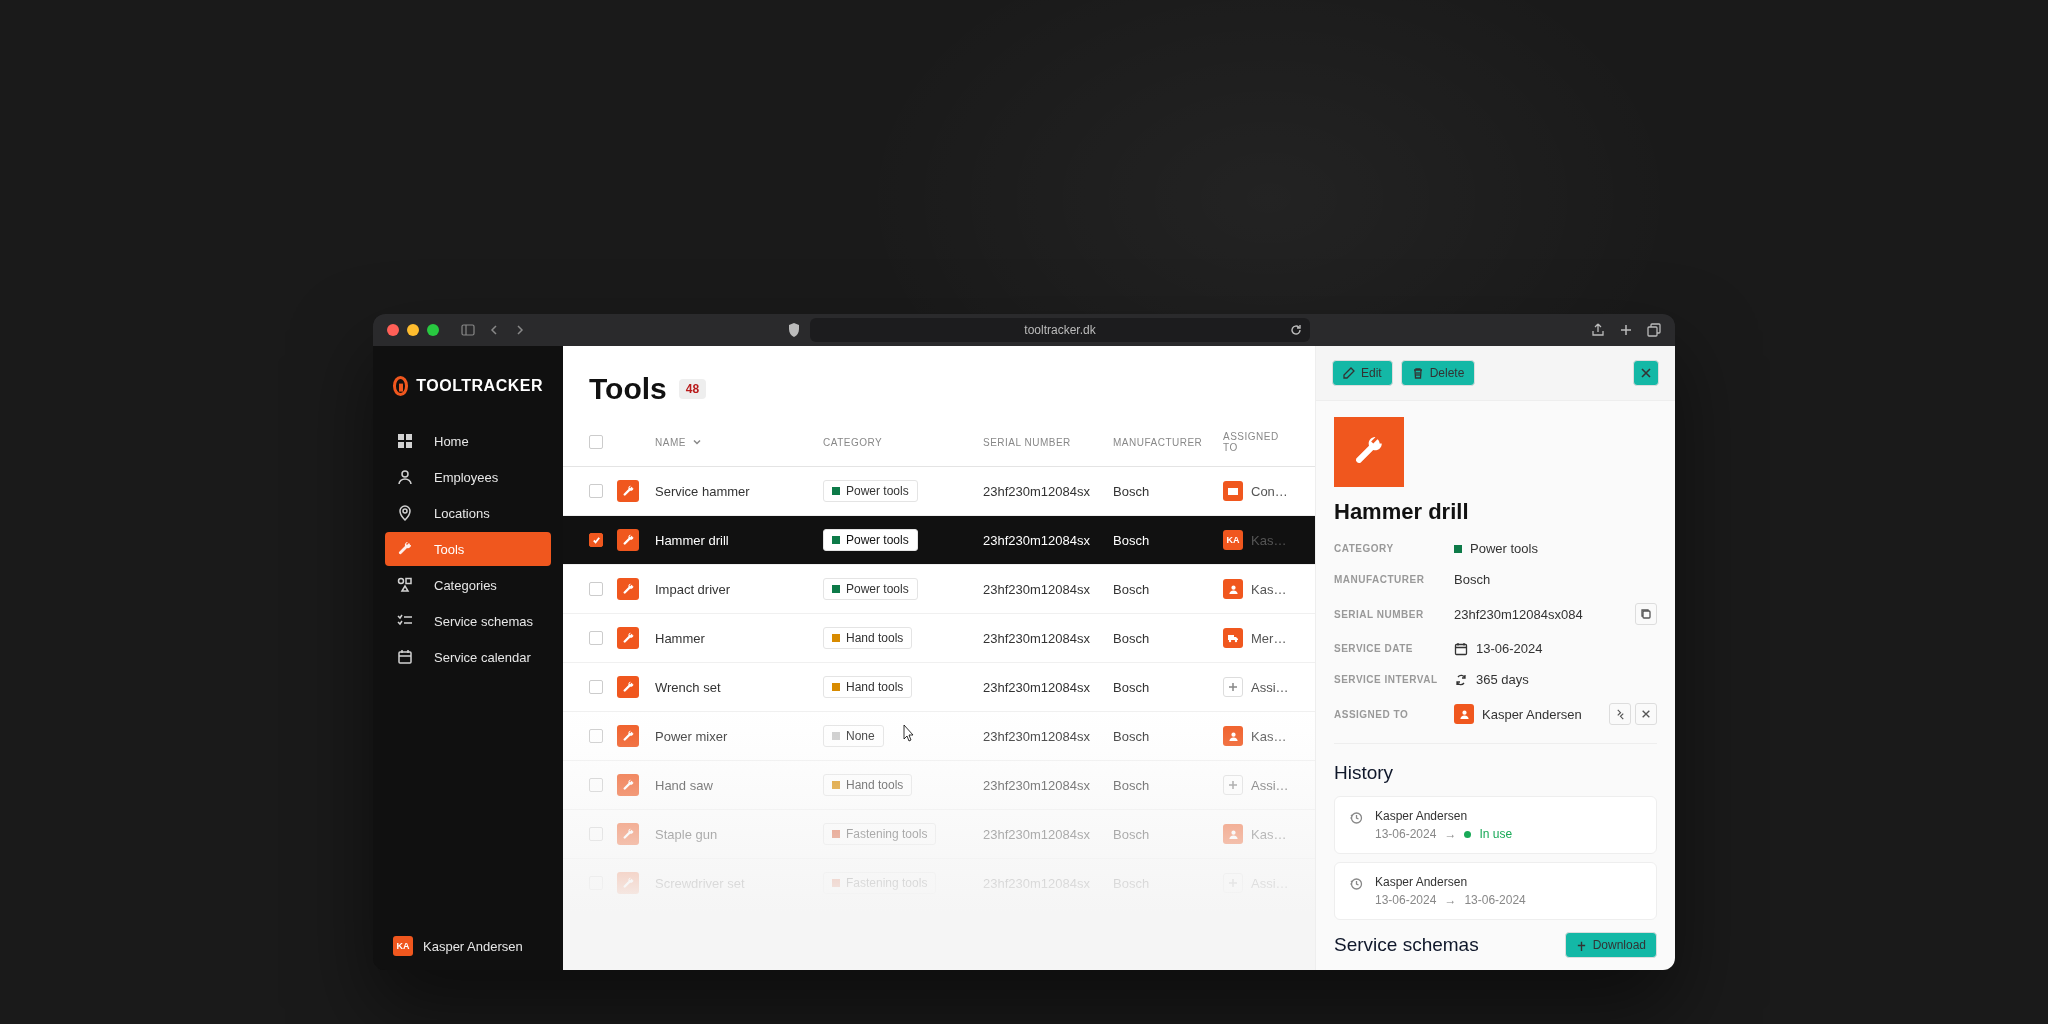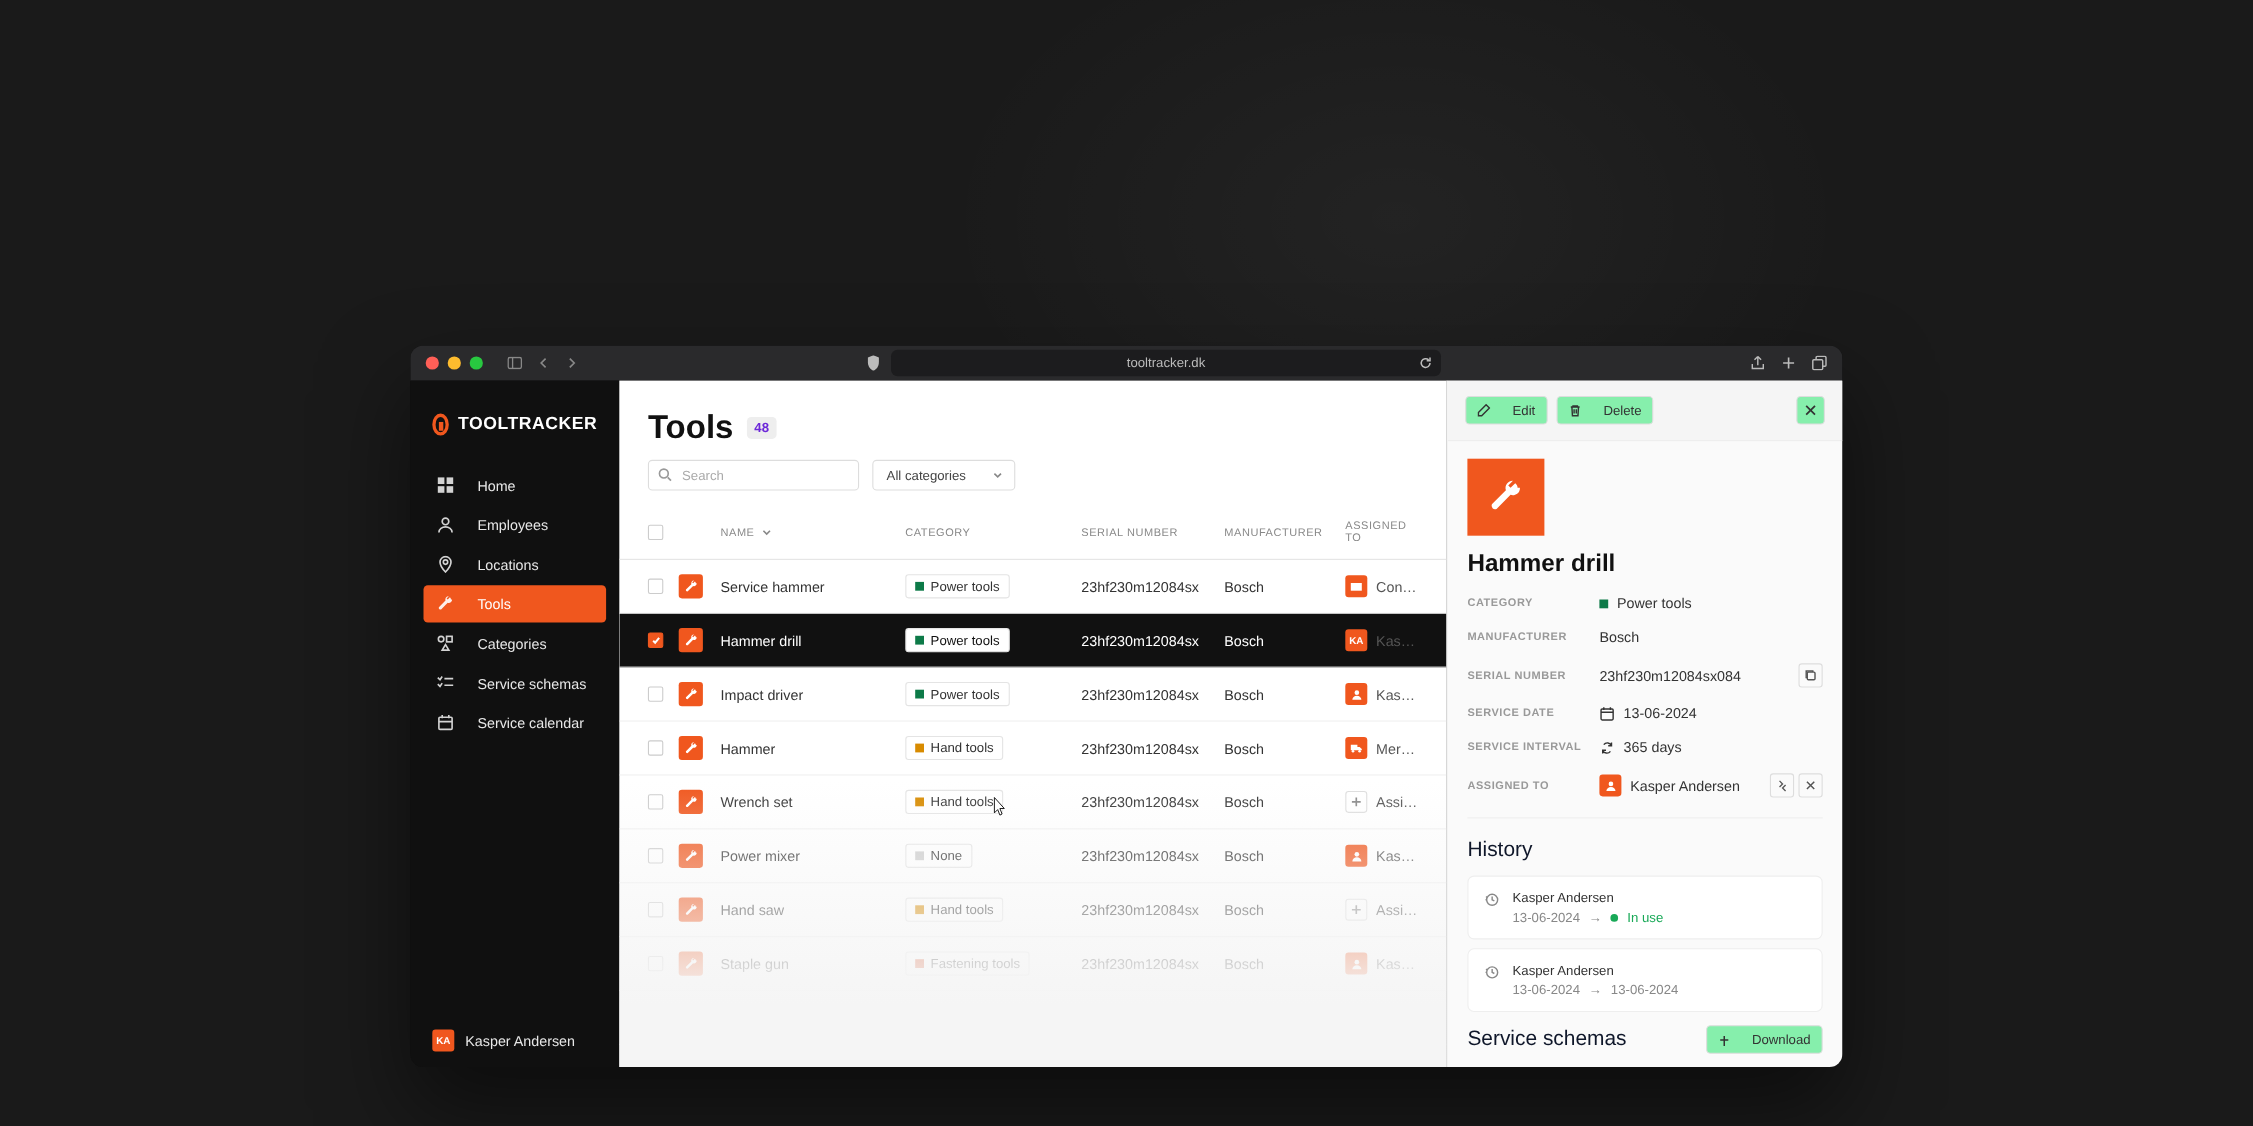--- a/index.html
+++ b/index.html
@@ -23,21 +23,21 @@
 .logo-icon::after{content:"";position:absolute;width:4px;height:8px;background:#f0571e;left:50%;top:50%;transform:translate(-50%,-30%)}
 .nav{display:flex;flex-direction:column;gap:2px;padding:8px 12px}
 .nav-item{display:flex;align-items:center;gap:21px;padding:9px 12px;color:#e7e7e7;font-size:13px;border-radius:4px;cursor:pointer}
 .nav-item.active{background:#f0571e;color:#fff}
 .nav-icon{width:16px;height:16px;opacity:.9}
 .user-chip{margin-top:auto;padding:14px 20px;display:flex;align-items:center;gap:10px;color:#e7e7e7;font-size:13px}
 .avatar{width:20px;height:20px;background:#f0571e;color:#fff;font-size:9px;font-weight:700;display:flex;align-items:center;justify-content:center;border-radius:3px}
 .main{flex:1;background:#fff;display:flex;flex-direction:column;min-width:0}
 .header{padding:26px 26px 12px}
 .title{font-size:30px;font-weight:700;color:#111;display:flex;align-items:center;gap:12px}
-.count-badge{background:#eee;color:#6d28d9;font-size:12px;font-weight:600;padding:3px 7px;border-radius:4px}
+.count-badge{background:#eee;color:#b91c1c;font-size:12px;font-weight:600;padding:3px 7px;border-radius:4px}
 .filters{display:flex;gap:12px;padding:0 26px 14px}
 .search-box{position:relative;width:192px}
 .search-box input{width:100%;height:28px;border:1px solid #ddd;border-radius:4px;padding:0 10px 0 30px;font-size:12px;color:#444}
 .search-box input::placeholder{color:#aaa}
 .search-box .icon{position:absolute;left:9px;top:7px;color:#999}
 .dropdown{height:28px;border:1px solid #ddd;border-radius:4px;padding:0 34px 0 12px;font-size:12px;color:#444;display:flex;align-items:center;position:relative;min-width:130px;cursor:pointer}
 .dropdown .chev{position:absolute;right:10px;color:#888}
 .table{flex:1;overflow:hidden;position:relative}
 .thead{display:flex;padding:0 26px;border-bottom:1px solid #e4e4e4;font-size:10px;letter-spacing:.5px;color:#888;font-weight:400}
 .th,.td{padding:13px 0;display:flex;align-items:center}
@@ -59,21 +59,21 @@
 .tag{display:inline-flex;align-items:center;gap:6px;border:1px solid #e4e4e4;padding:3px 8px;border-radius:3px;font-size:12px}
 .sq{width:8px;height:8px}
 .sq.green{background:#0d7a48}.sq.amber{background:#d88b00}.sq.red{background:#d84a1e}.sq.grey{background:#ccc}
 .asg{display:flex;align-items:center;gap:8px;min-width:0}
 .asg-ico{width:20px;height:20px;background:#f0571e;border-radius:3px;display:flex;align-items:center;justify-content:center;color:#fff;font-size:9px;font-weight:700;flex-shrink:0}
 .asg-add{width:20px;height:20px;border:1px solid #ddd;border-radius:3px;display:flex;align-items:center;justify-content:center;color:#888;flex-shrink:0}
 .asg-txt{white-space:nowrap;overflow:hidden;text-overflow:ellipsis;color:#555}
 .fade{position:absolute;left:0;right:0;bottom:0;height:260px;background:linear-gradient(transparent,#f5f5f5 78%);pointer-events:none}
 .panel{width:360px;background:#fafafa;border-left:1px solid #eee;display:flex;flex-direction:column;overflow:hidden}
 .panel-top{padding:14px 16px;display:flex;align-items:center;gap:8px;border-bottom:1px solid #eee;background:#f5f5f5}
-.btn{background:#86efac;border:1px solid #ddd;border-radius:4px;padding:5px 10px;font-size:12px;color:#333;display:flex;align-items:center;gap:20px;cursor:pointer}
+.btn{background:#14b8a6;border:1px solid #ddd;border-radius:4px;padding:5px 10px;font-size:12px;color:#333;display:flex;align-items:center;gap:6px;cursor:pointer}
 .btn-icon-only{width:26px;height:26px;padding:0;justify-content:center}
 .panel-body{padding:16px 18px;overflow:hidden}
 .big-ico{width:70px;height:70px;background:#f0571e;display:flex;align-items:center;justify-content:center;color:#fff;margin-bottom:12px}
 .panel-title{font-size:22px;font-weight:700;color:#111;margin-bottom:16px}
 .meta{display:grid;grid-template-columns:120px 1fr;row-gap:16px;align-items:center;font-size:13px}
 .meta-label{font-size:10px;letter-spacing:.5px;color:#999;font-weight:600}
 .meta-val{color:#333;display:flex;align-items:center;gap:8px}
 .mini-btn{width:22px;height:22px;border:1px solid #ddd;border-radius:3px;display:flex;align-items:center;justify-content:center;color:#555;margin-left:auto;cursor:pointer}
 .mini-btns{display:flex;gap:4px;margin-left:auto}
 .divider{height:1px;background:#eee;margin:18px 0}
@@ -232,39 +232,20 @@
     </div>
   </aside>
 
   <main class="main">
     <div class="header">
       <h1 class="title">
         <span>Tools</span>
         <span class="count-badge">48</span>
       </h1>
     </div>
-    <div class="filters">
-      <div class="search-box">
-        <span class="icon">
-              <svg width="13" height="13" viewBox="0 0 13 13" fill="none" stroke="currentColor" stroke-width="1.5">
-                <circle cx="5.5" cy="5.5" r="4"></circle>
-                <path d="M9 9l3 3"></path>
-              </svg>
-            </span>
-        <input placeholder="Search" style="">
-      </div>
-      <div class="dropdown">
-        <span>All categories</span>
-        <span class="chev">
-              <svg width="10" height="10" viewBox="0 0 10 10" fill="none" stroke="currentColor" stroke-width="1.5">
-                <path d="M2 3.5L5 6.5 8 3.5"></path>
-              </svg>
-            </span>
-      </div>
-    </div>
     <div class="table">
       <div class="thead">
         <div class="th col-check">
               <div class="checkbox"></div>
             </div>
         <div class="th col-icon"></div>
         <div class="th col-name">
               <span>NAME</span>
               <svg width="10" height="10" viewBox="0 0 10 10" fill="none" stroke="currentColor" stroke-width="1.5">
                 <path d="M2 3.5L5 6.5 8 3.5"></path>

